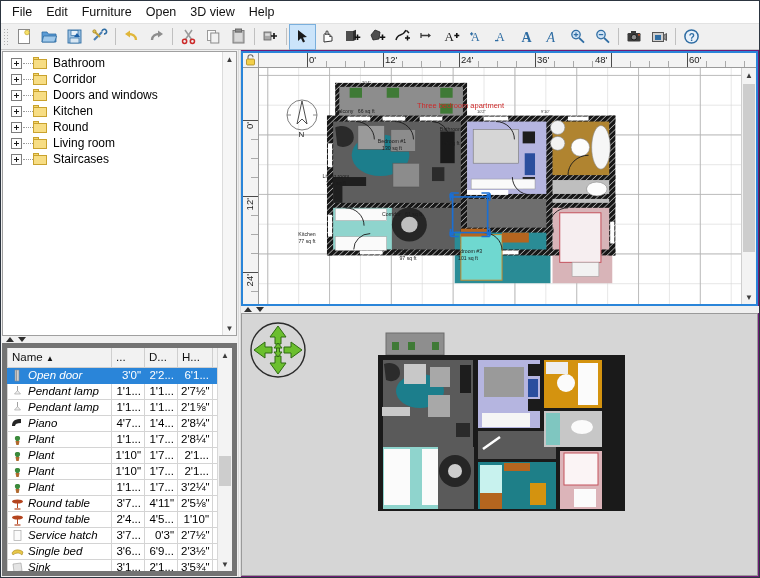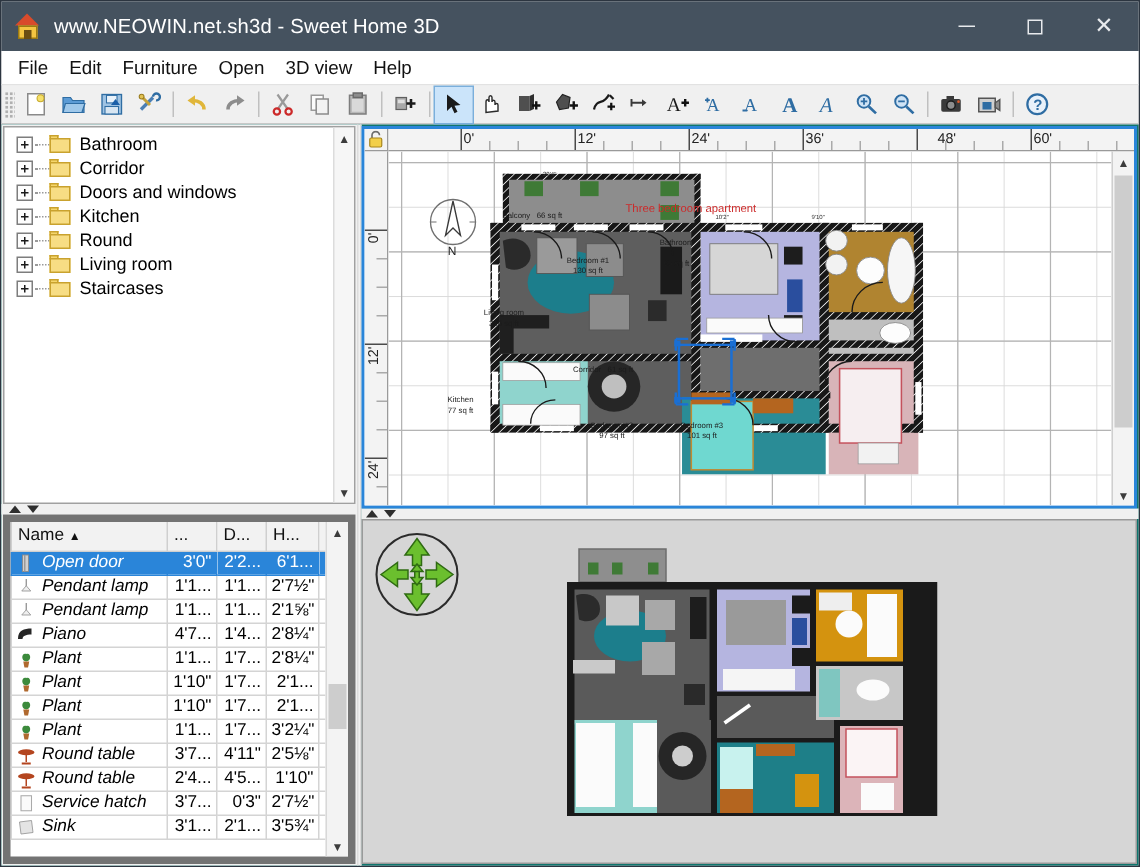--- a/index.html
+++ b/index.html
@@ -82,21 +82,21 @@
     align-items: center; justify-content: center;
     position: relative; flex: none;
   }
   .tbtn.active { background: #cbe4fa; outline: 1px solid #7aafdc; }
   .tsep { width: 1px; height: 17px; background: #c0c0c0; margin: 0 3px; flex: none; }
   .ticon { display: block; }
 
   
   .main {
     flex: 1 1 auto; display: flex; min-height: 0;
-    background: #0f766e;
+    background: #701a75;
     justify-content: space-between;
   }
   .left-col {
     width: 237px; flex: 0 0 237px;
     display: flex; flex-direction: column; min-height: 0;
     background: #f0f0f0;
   }
   .vsplit { width: 3px; flex: 0 0 3px; background: #f0f0f0;
     border-left: 1px solid #dcdcdc; border-right: 1px solid #dcdcdc; cursor: col-resize;}
   .right-col {
@@ -262,39 +262,20 @@
     border: 1px solid #9a9a9a; position: relative; overflow: hidden; min-height: 0;
   }
   .nav-widget { position: absolute; left: 7px; top: 7px; }
   .render3d { position: absolute; left: 136px; top: 17px; }
 </style>
 </head>
 <body>
 
 <div class="window">
 
-  <div class="titlebar">
-    <div class="app-icon">
-      <div class="roof"></div>
-        <div class="body"></div>
-        <div class="door"></div>
-    </div>
-    <div class="title-text">www.NEOWIN.net.sh3d - Sweet Home 3D</div>
-    <div class="win-controls">
-      <div class="win-btn">
-          <div class="glyph-min"></div>
-        </div>
-      <div class="win-btn">
-          <div class="glyph-max"></div>
-        </div>
-      <div class="win-btn close">
-          <div class="glyph-close">✕</div>
-        </div>
-    </div>
-  </div>
 
   <div class="menubar">
     <div class="menu-item">File</div>
     <div class="menu-item">Edit</div>
     <div class="menu-item">Furniture</div>
     <div class="menu-item">Open</div>
     <div class="menu-item">3D view</div>
     <div class="menu-item">Help</div>
   </div>
 
@@ -747,20 +728,34 @@
                   </td>
                 <td class="num">3'7...</td>
                 <td class="num">0'3"</td>
                 <td class="num">2'7½"</td>
                 <td class="ctr"><span class="chk"></span></td>
               </tr>
               <tr>
                 <td>
                     <span class="namecell">
                   <svg class="fthumb" viewBox="0 0 13 13">
+                        <path d="M1 8 C3 4 9 4 12 7 L11 10 C8 7 4 8 2 10 Z" fill="#e8c84a" stroke="#a8871e" stroke-width=".6"></path>
+                      </svg>
+                  <span>Single bed</span>
+                    </span>
+                  </td>
+                <td class="num">3'6...</td>
+                <td class="num">6'9...</td>
+                <td class="num">2'3½"</td>
+                <td class="ctr"><span class="chk"></span></td>
+              </tr>
+              <tr>
+                <td>
+                    <span class="namecell">
+                  <svg class="fthumb" viewBox="0 0 13 13">
                         <path d="M2 3 L10 2 L11 10 L3 11 Z" fill="#e4e4e4" stroke="#9a9a9a" stroke-width=".6"></path>
                       </svg>
                   <span>Sink</span>
                     </span>
                   </td>
                 <td class="num">3'1...</td>
                 <td class="num">2'1...</td>
                 <td class="num">3'5¾"</td>
                 <td class="ctr"><span class="chk"></span></td>
               </tr>
@@ -804,21 +799,21 @@
               <div class="rlabel-h" style="left: 202px;">24'</div>
               <div class="tick-h minor" style="left: 219px;"></div>
               <div class="tick-h minor" style="left: 238px;"></div>
               <div class="tick-h minor" style="left: 257px;"></div>
               <div class="tick-h" style="left: 276px;"></div>
               <div class="rlabel-h" style="left: 278px;">36'</div>
               <div class="tick-h minor" style="left: 295px;"></div>
               <div class="tick-h minor" style="left: 314px;"></div>
               <div class="tick-h minor" style="left: 333px;"></div>
               <div class="tick-h" style="left: 352px;"></div>
-              <div class="rlabel-h" style="left: 366px;">48'</div>
+              <div class="rlabel-h" style="left: 336px;">48'</div>
               <div class="tick-h minor" style="left: 371px;"></div>
               <div class="tick-h minor" style="left: 390px;"></div>
               <div class="tick-h minor" style="left: 409px;"></div>
               <div class="tick-h" style="left: 428px;"></div>
               <div class="rlabel-h" style="left: 430px;">60'</div>
               <div class="tick-h minor" style="left: 447px;"></div>
               <div class="tick-h minor" style="left: 466px;"></div>
               <div class="tick-h minor" style="left: 485px;"></div>
             </div>
         </div>

